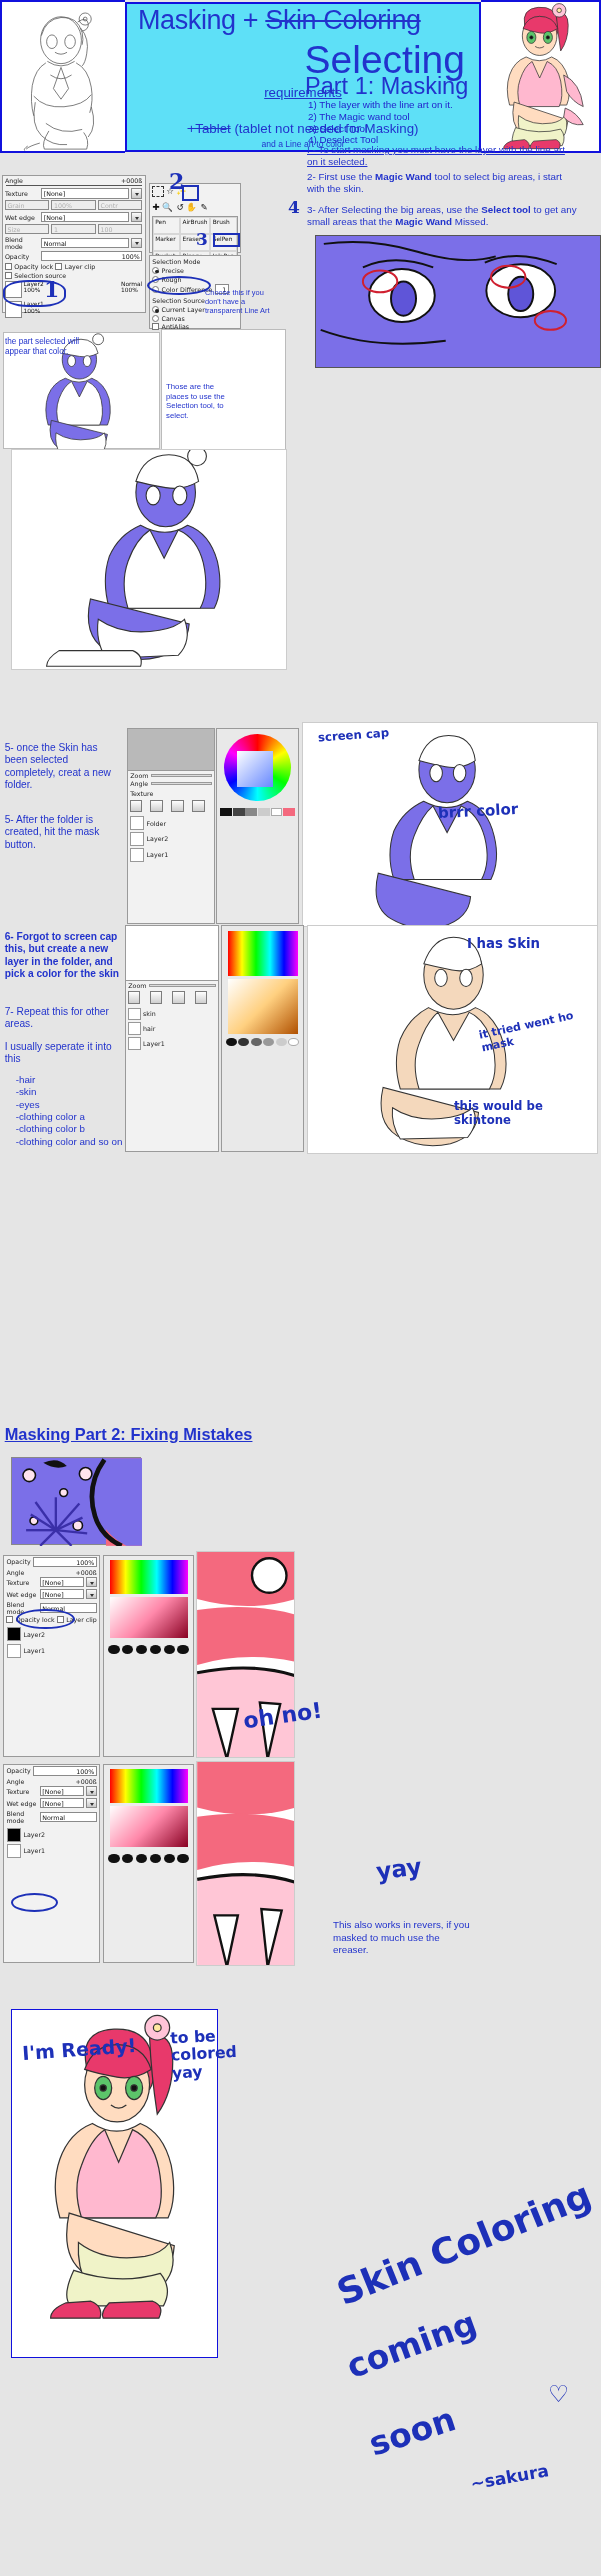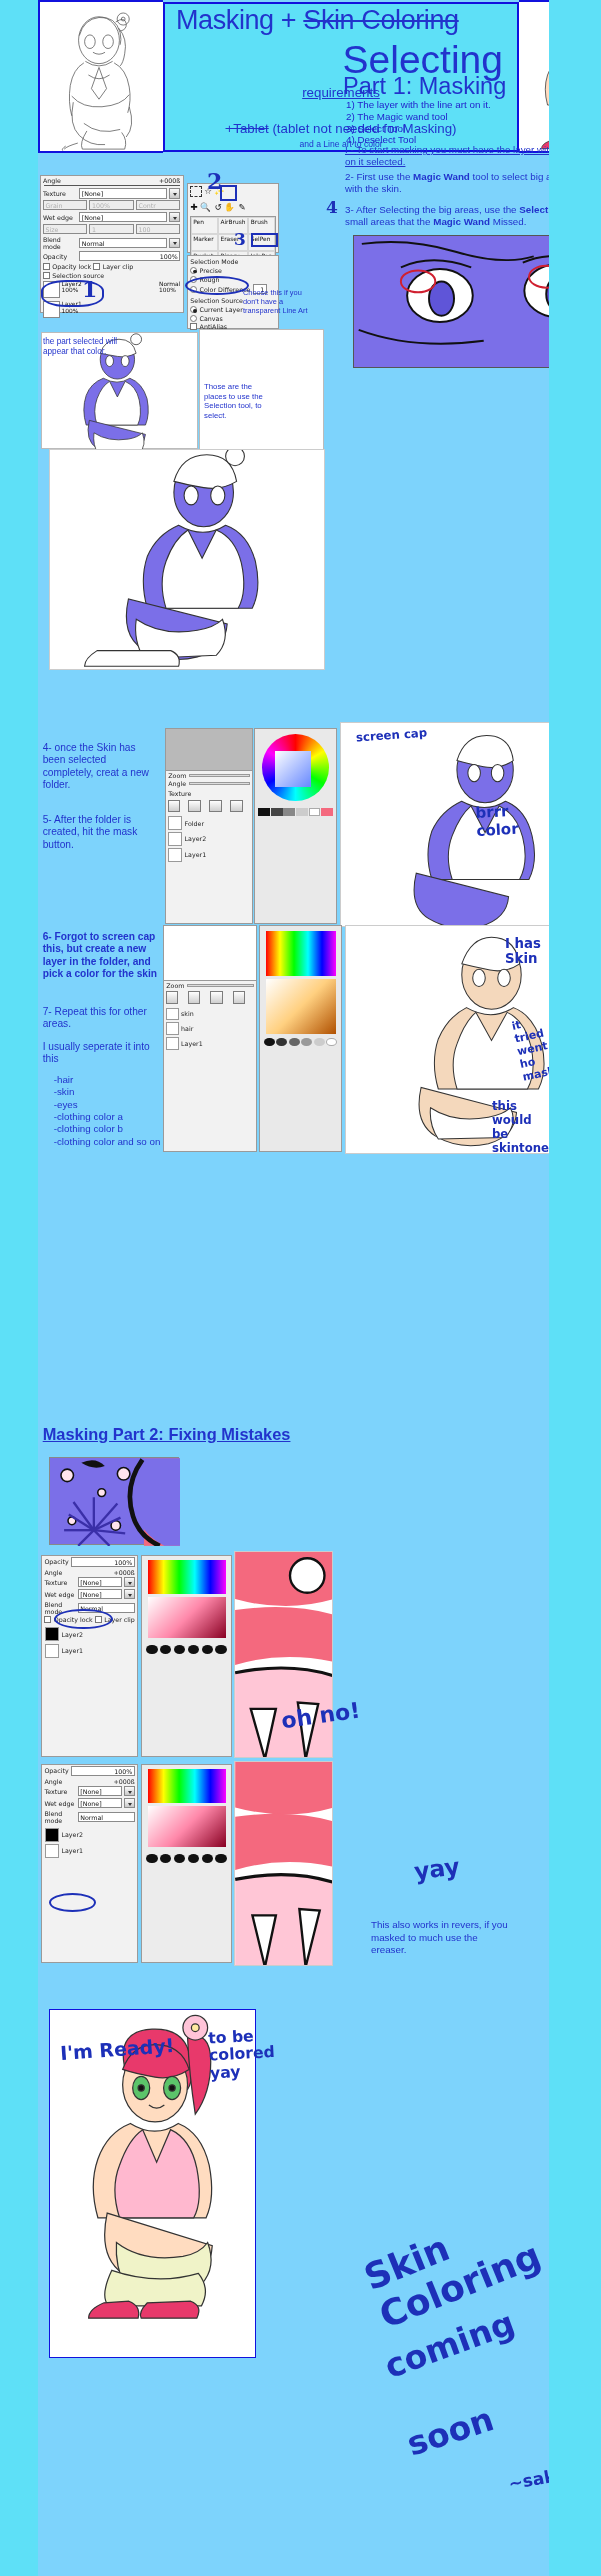--- a/index.html
+++ b/index.html
@@ -5,21 +5,21 @@
 <style>
   * { box-sizing: border-box; }
   html, body { margin:0; padding:0; }
   body {
     width: 601px;
     background: #5ee0f7;
     font-family: "Liberation Sans", sans-serif;
     color: #2222cc;
     -webkit-font-smoothing: none;
   }
-  .page { position: relative; width: 511px; height: 2576px; background:#7dd3fc; overflow:hidden;margin-left:38px; }
+  .page { position: relative; width: 601px; height: 2576px; background:#e5e5e5; overflow:hidden; }
 
   
   .abs { position:absolute; }
   .txt { color:#2233cc; line-height:1.18; }
   .b { font-weight:bold; }
   .u { text-decoration: underline; }
   .strike { text-decoration: line-through; }
   .white { background:#ffffff; }
 
   
@@ -350,21 +350,21 @@
         <ellipse cx="214" cy="58" rx="9" ry="12" fill="#fff"></ellipse>
         <path d="M164 96 q32 18 60 0 q28 10 38 46 q8 36 -4 60 l-134 0 q-10 -36 0 -66 q12 -28 40 -40z" fill="#7b6fe8"></path>
         <path d="M176 102 l18 36 l18 -36 q24 10 32 42 q8 36 -4 58 l-92 0 q-10 -32 0 -60 q10 -28 28 -40z" fill="#ffffff"></path>
         <path d="M100 190 q-10 46 18 64 q32 20 70 10 q36 -10 38 -42z" fill="#7b6fe8"></path>
         <path d="M110 216 q32 22 78 14 q22 -4 32 -14 q10 28 -8 46 l-92 4 q-14 -22 -10 -50z" fill="#ffffff"></path>
         <path d="M60 256 q-16 10 -16 20 l120 0 q4 -14 -10 -20z" fill="#ffffff"></path>
       </g>
     </svg>
   </div>
 
-  <div class="abs txt" style="left:4.7px; top:742px; width:117px; font-size:10.2px; line-height:1.22;">4- once the Skin has been selected completely, creat a new folder.</div>
+  <div class="abs txt" style="left:4.7px; top:742px; width:117px; font-size:10.2px; line-height:1.22;">5- once the Skin has been selected completely, creat a new folder.</div>
   <div class="abs txt" style="left:4.7px; top:814px; width:117px; font-size:10.2px; line-height:1.22;">5- After the folder is created, hit the mask button.</div>
 
   <div class="abs sai-panel" style="left:127px; top:728px; width:88px; height:196px;">
     <div style="height:42px;background:#b9b9b9;border-bottom:0.8px solid #999"></div>
     <div class="sai-row">
         <span class="sai-lbl">Zoom</span>
         <span class="sai-slider"></span>
       </div>
     <div class="sai-row">
         <span class="sai-lbl">Angle</span>

